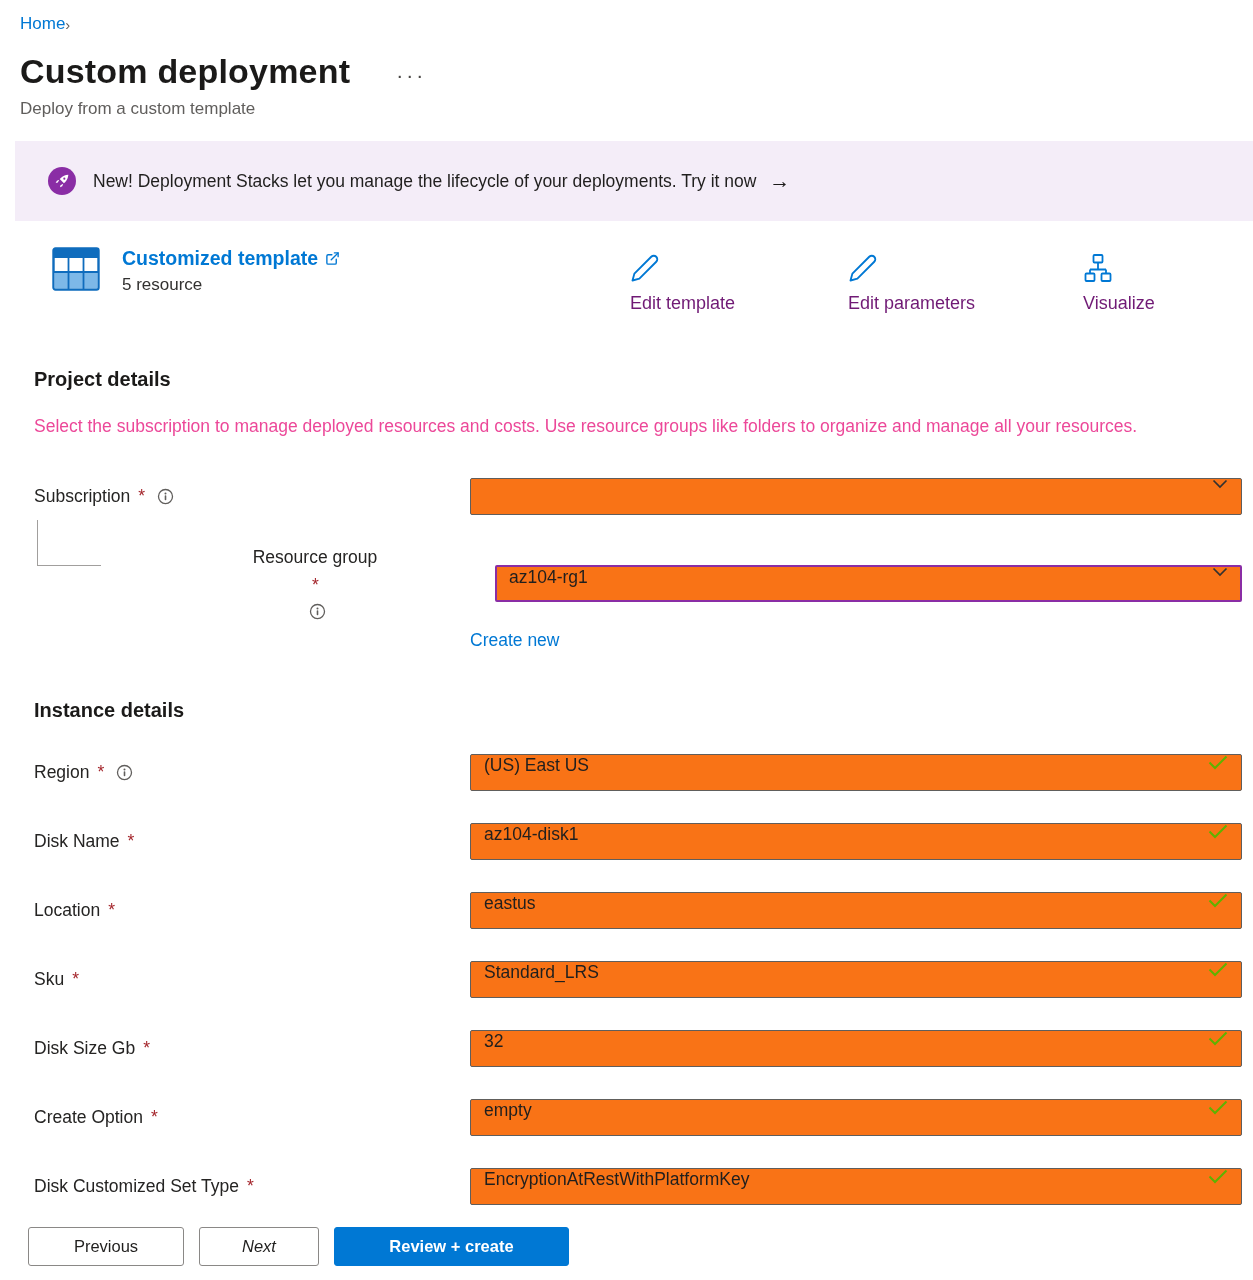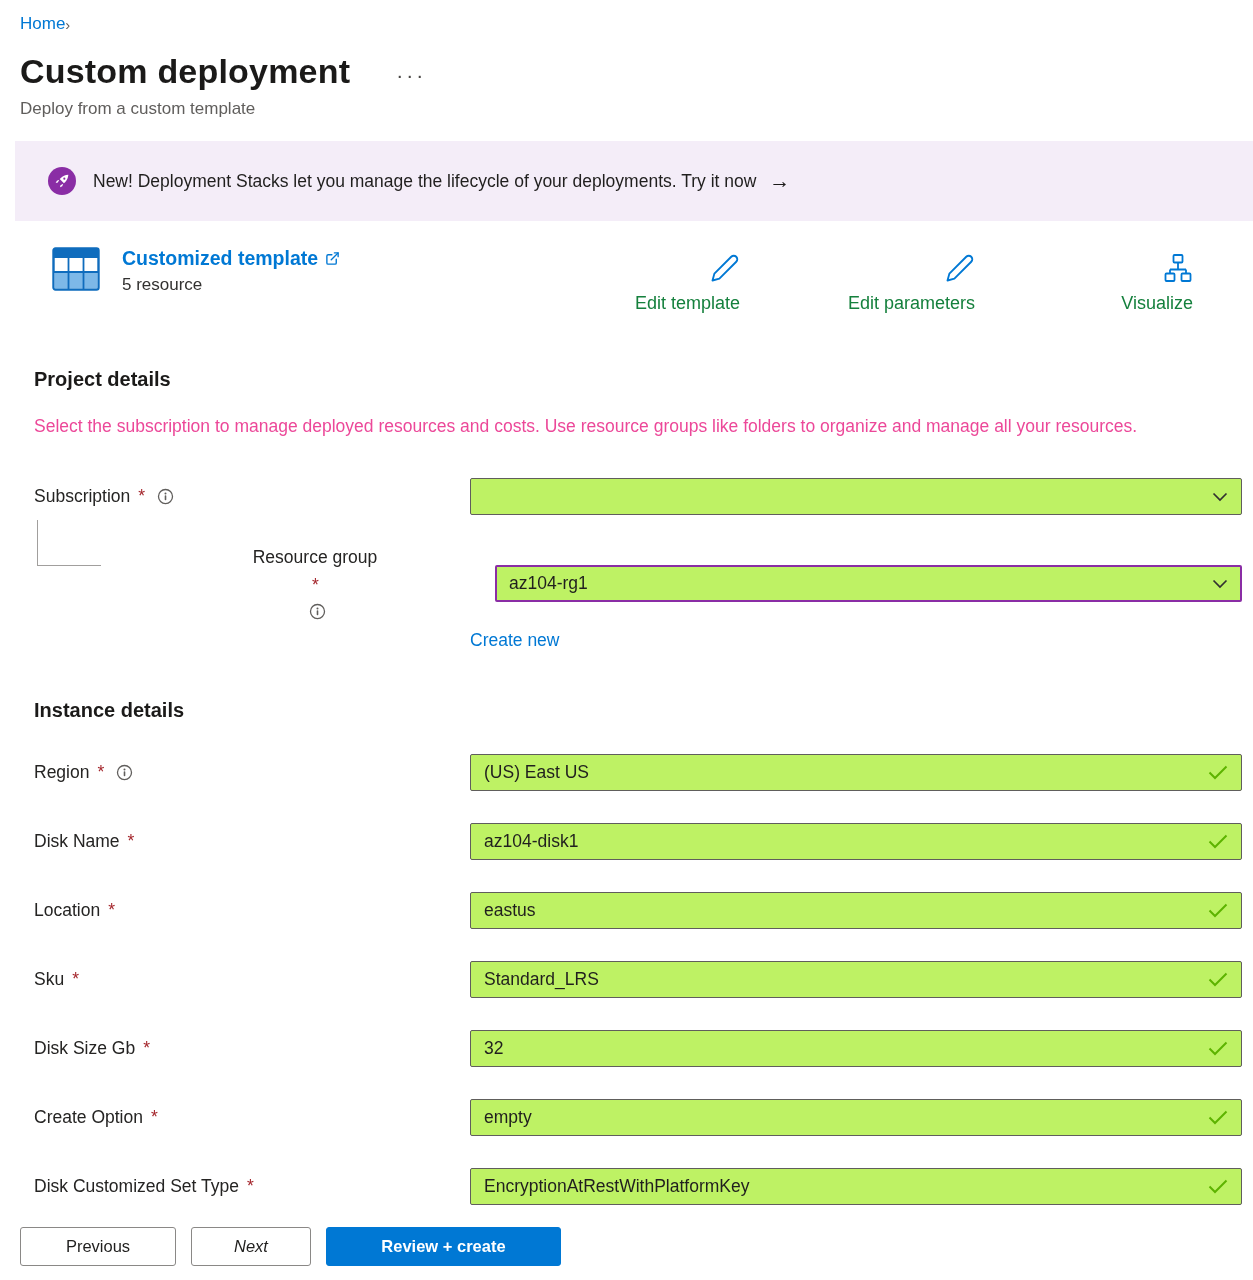--- a/index.html
+++ b/index.html
@@ -24,47 +24,47 @@
   .banner-text { margin-left:17px; font-size:17.5px; color:#201f1e; }
   .banner-arrow { margin-left:13px; font-size:21px; color:#1b1a19; }
 
   .template-row { margin:26px 60px 0 52px; display:flex; align-items:flex-start; }
   .tpl-icon { flex:none; }
   .tpl-info { margin-left:22px; }
   .tpl-link { display:inline-flex; align-items:center; gap:7px; color:#0078d4; font-size:19.5px;
               text-decoration:none; cursor:pointer;font-weight:bold; }
   .tpl-count { margin-top:5px; font-size:17px; color:#323130; }
   .tpl-actions { margin-left:auto; display:flex; gap:108px; margin-top:6px; }
-  .action { display:flex; flex-direction:column; align-items:flex-end; gap:5px; color:#15803d;
+  .action { display:flex; flex-direction:column; align-items:flex-start; gap:5px; color:#701a75;
             font-size:18px; cursor:pointer; min-width:110px; }
 
   h2 { margin:54px 0 0 34px; font-size:20px; font-weight:700; color:#1b1a19; }
   h2.instance { margin-top:48px; }
   .desc { margin:20px 0 0 34px; width:1150px; font-size:17.5px; line-height:31px; color:#ec4899; }
 
   .form-row { display:flex; align-items:center; margin:32px 11px 0 34px; position:relative; }
   .form-row.first { margin-top:36px; }
   .label-cell { width:436px; flex:none; display:flex; align-items:center; gap:7px; font-size:17.5px; color:#252423; }
   .req { color:#a4262c; margin-left:1px; }
   .info { display:inline-flex; margin-left:5px; cursor:pointer; }
-  .field { flex:1 1 auto; height:37px; border:1px solid #605e5c; border-radius:2px; background:#bef264;
-           display:flex; align-items:center; padding:0 13px; font-size:17.5px; cursor:pointer; }
+  .field { flex:1 1 auto; height:37px; border:1px solid #605e5c; border-radius:2px; background:#f97316;
+           display:flex; align-items:flex-start; padding:0 13px; font-size:17.5px; cursor:pointer; }
   .field .value { flex:1 1 auto; white-space:nowrap; overflow:hidden; }
   .field.focused { border:2px solid #8a2da5; padding:0 12px; }
   .chev, .check { flex:none; display:inline-flex; margin-left:10px; }
 
   .rg-row { margin-top:32px; }
   .rg-row .label-cell { width:360px; margin-left:101px;flex-direction:column; }
   .elbow { position:absolute; left:3px; top:-27px; width:64px; height:46px;
            border-left:1px solid #a19f9d; border-bottom:1px solid #a19f9d; }
 
   .create-new { margin:10px 0 0 470px; }
   .create-new a { color:#0078d4; font-size:17.5px; text-decoration:none; cursor:pointer; }
 
-  .footer { position:absolute; left:0; right:0; bottom:0; height:68px; background:#fff;
+  .footer { position:absolute; left:8px; right:0; bottom:0; height:68px; background:#fff;
             display:flex; align-items:center; gap:15px; padding-left:20px; }
   .btn { height:39px; border:1px solid #8a8886; border-radius:3px; background:#fff; color:#201f1e;
          font-family:inherit; font-size:16.5px; cursor:pointer; }
   .btn-previous { width:156px; }
   .btn-next { width:120px;font-style:italic; }
   .btn.primary { width:235px; background:#0078d4; border-color:#0078d4; color:#fff; font-weight:600; }
 </style>
 </head>
 <body>
 

